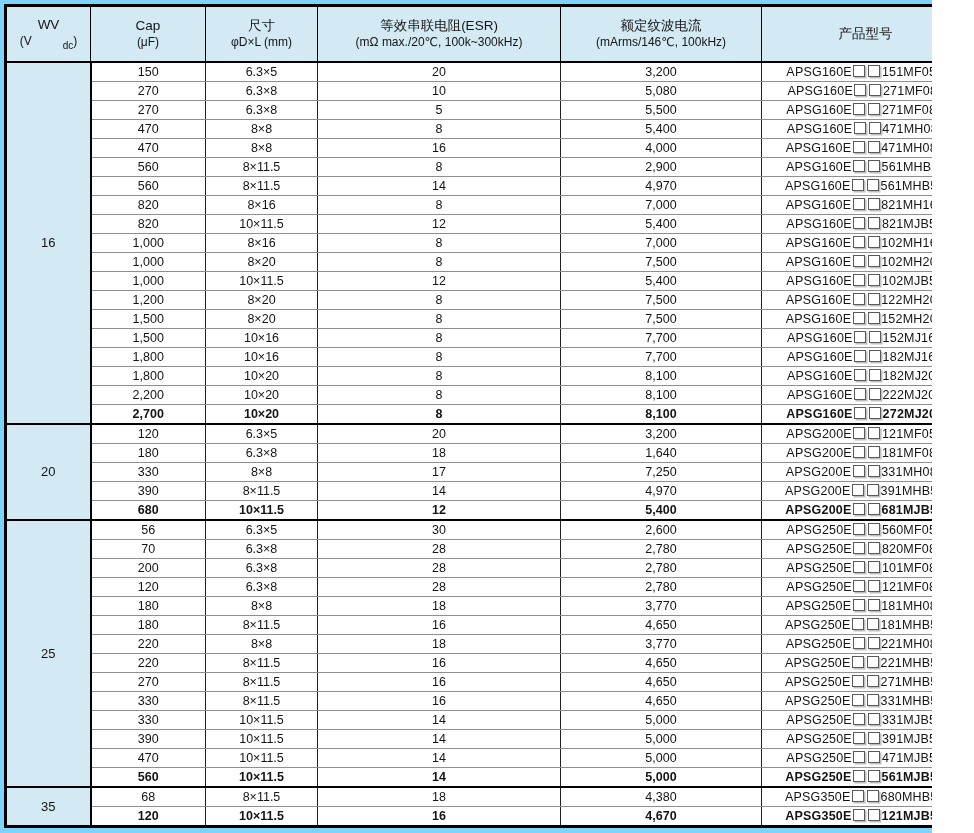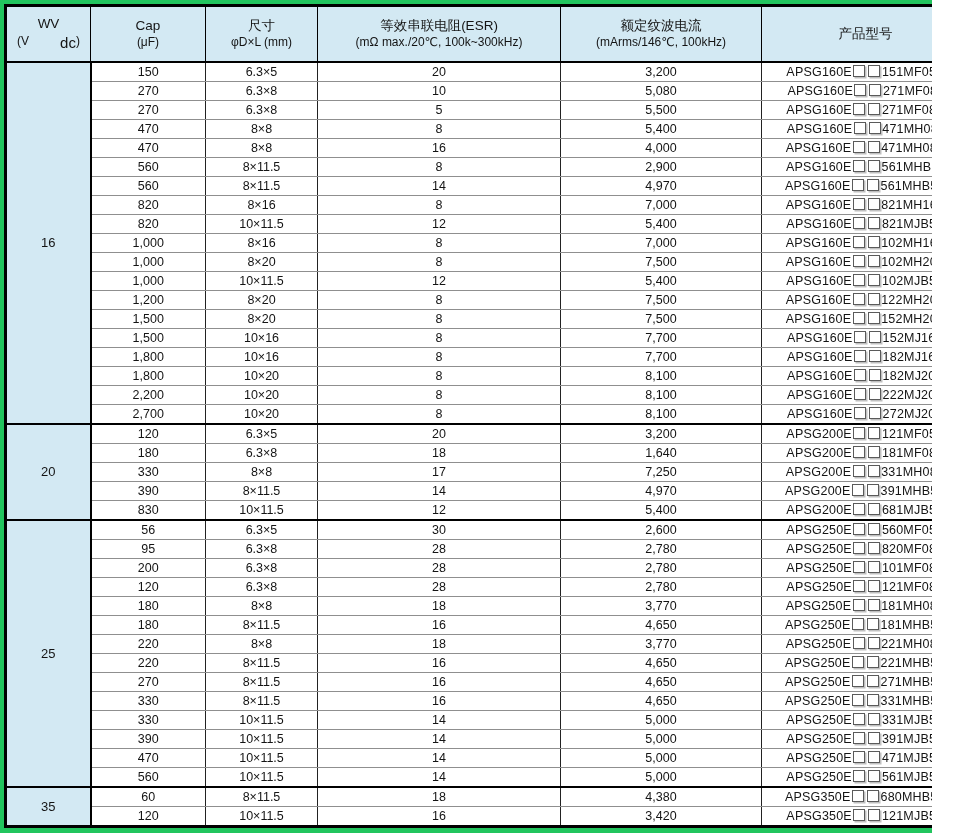--- a/index.html
+++ b/index.html
@@ -6,21 +6,21 @@
     margin: 0;
     padding: 0;
     background: #ffffff;
     font-family: "Liberation Sans", "DejaVu Sans", sans-serif;
     color: #141414;
   }
   .page {
     position: relative;
     width: 932px;
     height: 833px;
-    background: #22c55e;
+    background: #7dd3fc;
     overflow: hidden;
   }
   table.spec {
     position: absolute;
     left: 4px;
     top: 4px;
     width: 965px;
     height: 824px;
     border-collapse: collapse;
     table-layout: fixed;
@@ -32,35 +32,35 @@
     border: 1.5px solid #000000;
     border-bottom: 2.5px solid #000000;
     font-weight: normal;
     vertical-align: middle;
     text-align: center;
     padding: 2px 2px;
     height: 50px;
   }
   .h-line1 { font-size: 13.5px; line-height: 1.35; }
   .h-line2 { font-size: 12px; line-height: 1.3; }
-  sub.unit-sub { font-size: 15px; padding-left: 31px; }
+  sub.unit-sub { font-size: 10px; padding-left: 31px; }
   tbody { border-top: 2.5px solid #000000; }
   tbody:first-of-type { border-top: none; }
   tbody td {
     border-left: 1.2px solid #222222;
     border-right: 1.2px solid #222222;
     border-bottom: 1px solid #8f8f8f;
     text-align: center;
     vertical-align: middle;
     font-size: 12.5px;
     padding: 0 2px;
     white-space: nowrap;
     overflow: hidden;
   }
-  tbody tr:last-child td { border-bottom: none; }
+  tbody tr:last-child td { border-bottom: none; font-weight: bold; }
   td.wv-cell {
     background: #d3e9f3;
     border-right: 2px solid #000000;
     border-bottom: none;
     font-size: 13px;
   }
   td.cell-product { letter-spacing: 0.2px; }
   .blank-box {
     display: inline-block;
     width: 10px;
@@ -272,38 +272,38 @@
           <td class="cell-product">APSG200E<span class="blank-box"></span><span class="blank-box"></span>331MH08S</td>
         </tr>
         <tr>
           <td class="cell-cap">390</td>
           <td class="cell-size">8×11.5</td>
           <td class="cell-esr">14</td>
           <td class="cell-ripple">4,970</td>
           <td class="cell-product">APSG200E<span class="blank-box"></span><span class="blank-box"></span>391MHB5S</td>
         </tr>
         <tr>
-          <td class="cell-cap">830</td>
+          <td class="cell-cap">680</td>
           <td class="cell-size">10×11.5</td>
           <td class="cell-esr">12</td>
           <td class="cell-ripple">5,400</td>
           <td class="cell-product">APSG200E<span class="blank-box"></span><span class="blank-box"></span>681MJB5S</td>
         </tr>
       </tbody>
       <tbody>
         <tr>
           <td class="wv-cell" rowspan="14">25</td>
           <td class="cell-cap">56</td>
           <td class="cell-size">6.3×5</td>
           <td class="cell-esr">30</td>
           <td class="cell-ripple">2,600</td>
           <td class="cell-product">APSG250E<span class="blank-box"></span><span class="blank-box"></span>560MF05S</td>
         </tr>
         <tr>
-          <td class="cell-cap">95</td>
+          <td class="cell-cap">70</td>
           <td class="cell-size">6.3×8</td>
           <td class="cell-esr">28</td>
           <td class="cell-ripple">2,780</td>
           <td class="cell-product">APSG250E<span class="blank-box"></span><span class="blank-box"></span>820MF08S</td>
         </tr>
         <tr>
           <td class="cell-cap">200</td>
           <td class="cell-size">6.3×8</td>
           <td class="cell-esr">28</td>
           <td class="cell-ripple">2,780</td>
@@ -383,28 +383,28 @@
           <td class="cell-cap">560</td>
           <td class="cell-size">10×11.5</td>
           <td class="cell-esr">14</td>
           <td class="cell-ripple">5,000</td>
           <td class="cell-product">APSG250E<span class="blank-box"></span><span class="blank-box"></span>561MJB5S</td>
         </tr>
       </tbody>
       <tbody>
         <tr>
           <td class="wv-cell" rowspan="2">35</td>
-          <td class="cell-cap">60</td>
+          <td class="cell-cap">68</td>
           <td class="cell-size">8×11.5</td>
           <td class="cell-esr">18</td>
           <td class="cell-ripple">4,380</td>
           <td class="cell-product">APSG350E<span class="blank-box"></span><span class="blank-box"></span>680MHB5S</td>
         </tr>
         <tr>
           <td class="cell-cap">120</td>
           <td class="cell-size">10×11.5</td>
           <td class="cell-esr">16</td>
-          <td class="cell-ripple">3,420</td>
+          <td class="cell-ripple">4,670</td>
           <td class="cell-product">APSG350E<span class="blank-box"></span><span class="blank-box"></span>121MJB5S</td>
         </tr>
       </tbody>
     </table>
 </div>
 
 </body></html>

